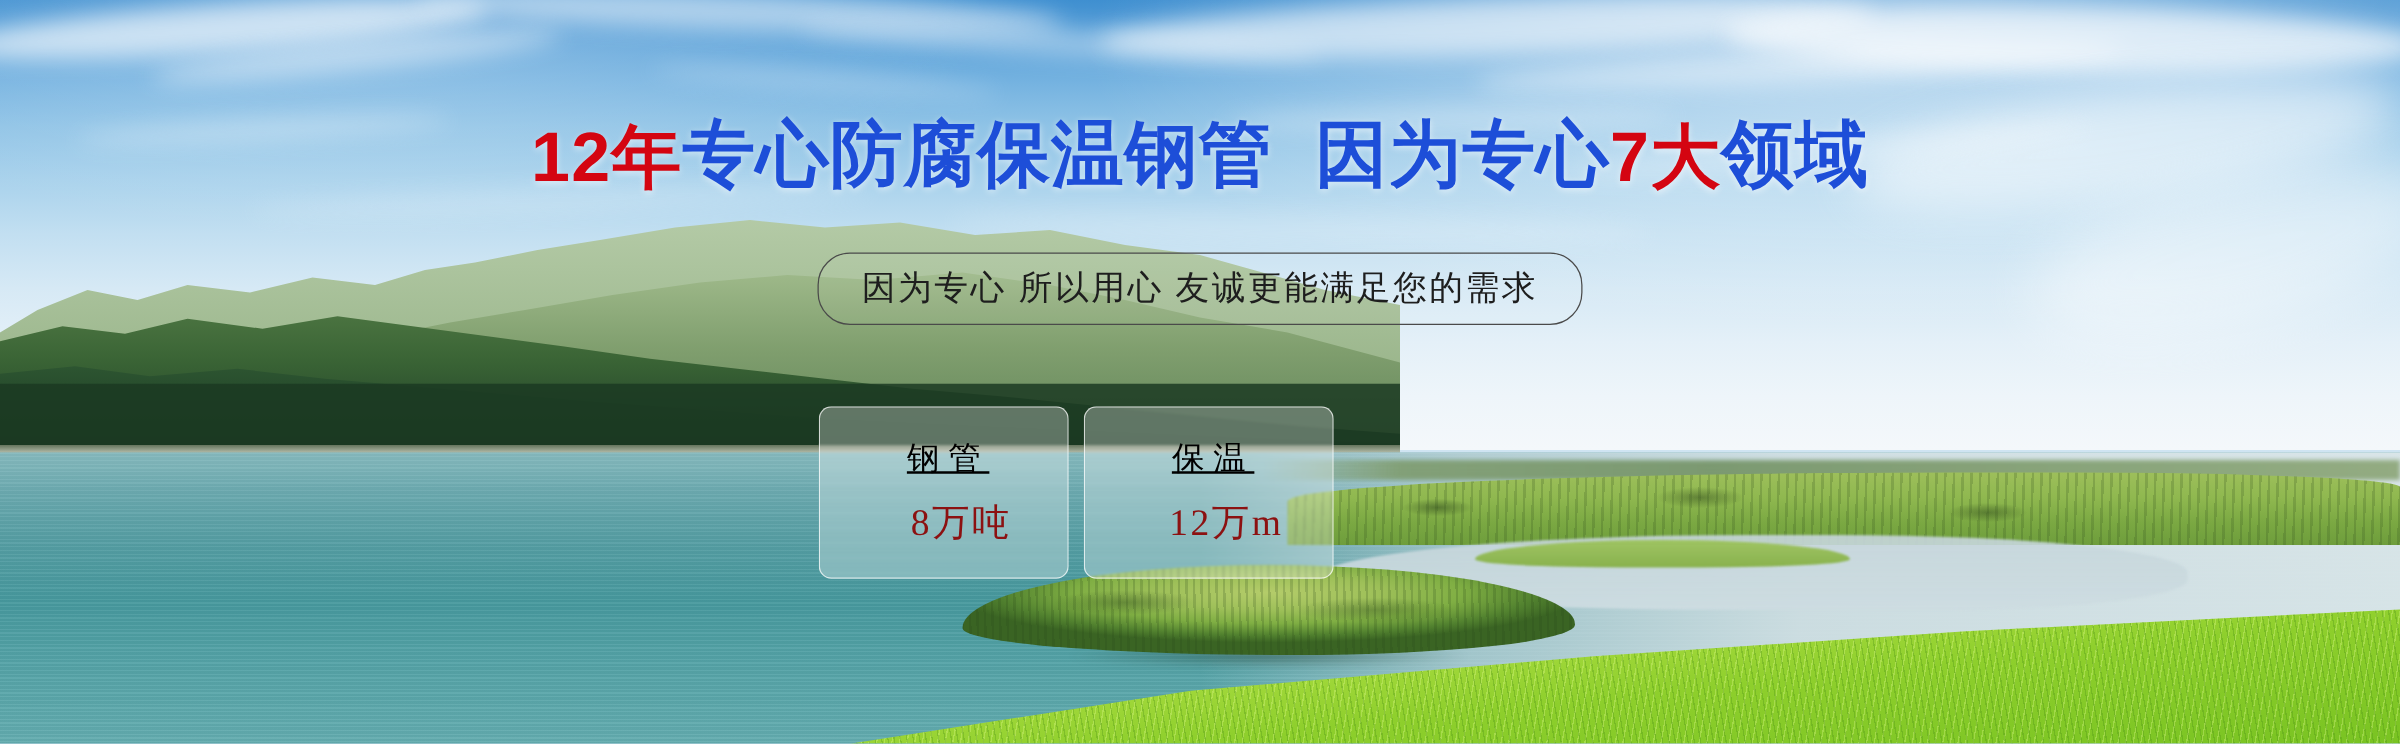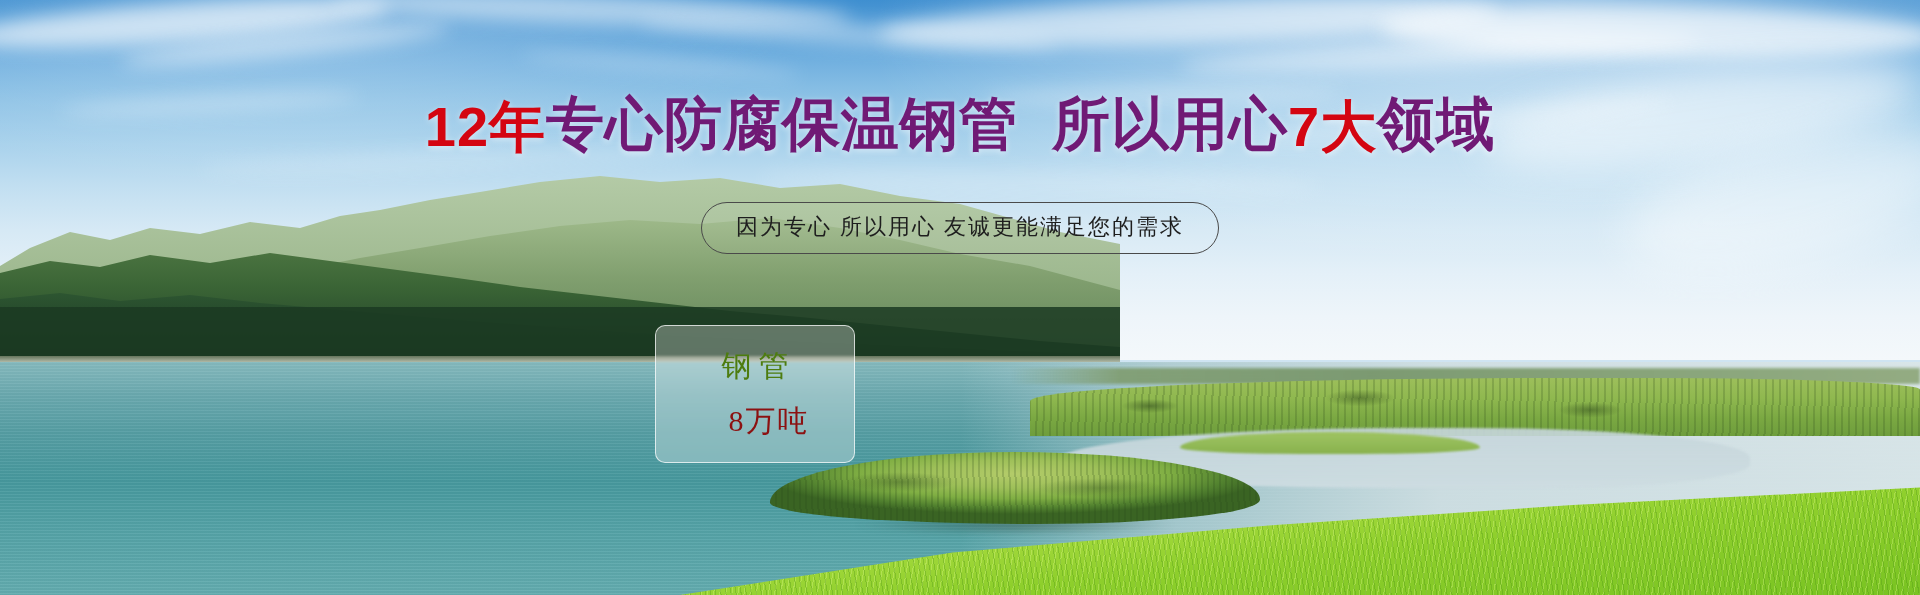--- a/index.html
+++ b/index.html
@@ -190,32 +190,32 @@
     text-align:center;
     font-family:"Liberation Sans", "DejaVu Sans", sans-serif;
     font-weight:bold;
     font-size:58px;
     line-height:1;
     letter-spacing:1px;
     white-space:nowrap;
     text-shadow:0 2px 6px rgba(255,255,255,0.55);
   }
   .hl-red   { color:#d40511; font-size:56px; vertical-align:-2px; }
-  .hl-dark  { color:#701a75; }
+  .hl-dark  { color:#1d4ed8; }
   .hl-gap   { display:inline-block; width:34px; }
 
   .subtitle-wrap {
     position:absolute; left:0; top:202px; width:1920px; text-align:center;
   }
   .subtitle {
     display:inline-block;
     border:1.6px solid #4a4a4a;
     border-radius:26px;
     padding:9px 34px 11px;
-    font-size:22px;
+    font-size:27px;
     color:#1e1e1e;
     letter-spacing:2px;
     background:rgba(255,255,255,0.06);
     font-family:"Liberation Sans", "DejaVu Sans", sans-serif;
   }
 
   
   .stats {
     position:absolute; left:655px; top:325px;
     display:flex;
@@ -227,25 +227,26 @@
     border:1px solid rgba(255,255,255,0.72);
     border-radius:10px;
     backdrop-filter:blur(1px);
     display:flex;
     flex-direction:column;
     align-items:center;
     justify-content:center;
     gap:14px;
   }
   .stat-label {
-    font-size:30px;
-    color:#4d7c0f;
+    font-size:26px;
+    color:#000000;
     letter-spacing:7px;
     text-indent:7px;
     font-family:"Liberation Sans", "DejaVu Sans", sans-serif;
+    text-decoration:underline;
   }
   .stat-value {
     font-size:30px;
     color:#8c1111;
     letter-spacing:2px;
     font-family:"Liberation Serif", "DejaVu Serif", serif;
     margin-left:28px;
   }
   .stat-value sup { font-size:18px; vertical-align:super; }
 </style>
@@ -337,31 +338,35 @@
   <div class="grass-small"></div>
 
   <div class="island-shadow"></div>
   <div class="island"></div>
   <div class="island-tex"></div>
 
   <div class="grass"></div>
   <div class="grass-tex"></div>
 
   <div class="headline">
-    <span class="hl-red">12年</span><span class="hl-dark">专心防腐保温钢管</span><span class="hl-gap"></span><span class="hl-dark">所以用心</span><span class="hl-red">7大</span><span class="hl-dark">领域</span>
+    <span class="hl-red">12年</span><span class="hl-dark">专心防腐保温钢管</span><span class="hl-gap"></span><span class="hl-dark">因为专心</span><span class="hl-red">7大</span><span class="hl-dark">领域</span>
   </div>
 
   <div class="subtitle-wrap">
     <div class="subtitle">因为专心 所以用心  友诚更能满足您的需求</div>
   </div>
 
   <div class="stats">
 
     <div class="stat-box">
       <div class="stat-label">钢管</div>
       <div class="stat-value"><span>8万吨</span></div>
     </div>
 
 
+    <div class="stat-box">
+      <div class="stat-label">保温</div>
+      <div class="stat-value"><span>12万m</span></div>
+    </div>
 
   </div>
 
 </div>
 
 </body></html>

